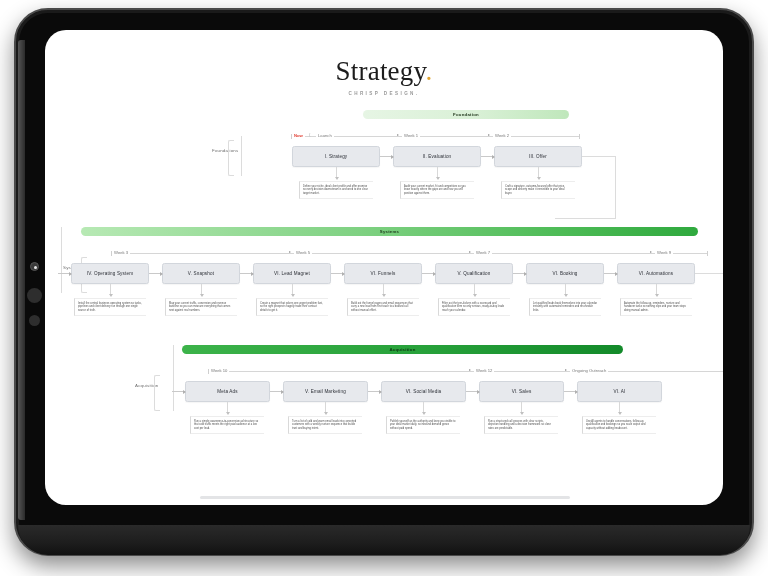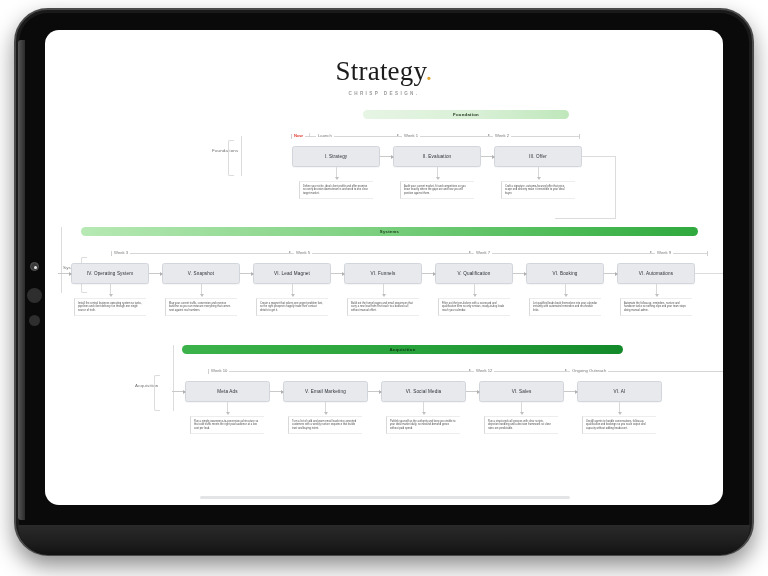--- a/index.html
+++ b/index.html
@@ -45,21 +45,21 @@
   }
   #hw-btn-1 { left: 27px; top: 288px; width: 15px; height: 15px; }
   #hw-btn-2 { left: 29px; top: 315px; width: 11px; height: 11px; }
 
   
   #screen {
     position: absolute;
     left: 45px; top: 30px;
     width: 678px; height: 475px;
     background: #ffffff;
-    border-radius: 14px;
+    border-radius: 21px;
     overflow: hidden;
   }
   #canvas { position: absolute; inset: 0; }
 
   
   #brand { position: absolute; left: 0; top: 28px; width: 678px; text-align: center; }
   #brand-title {
     font-family: "Liberation Serif", serif;
     font-size: 27px; color: #1c1c1c; letter-spacing: 0.2px; line-height: 1;
   }

